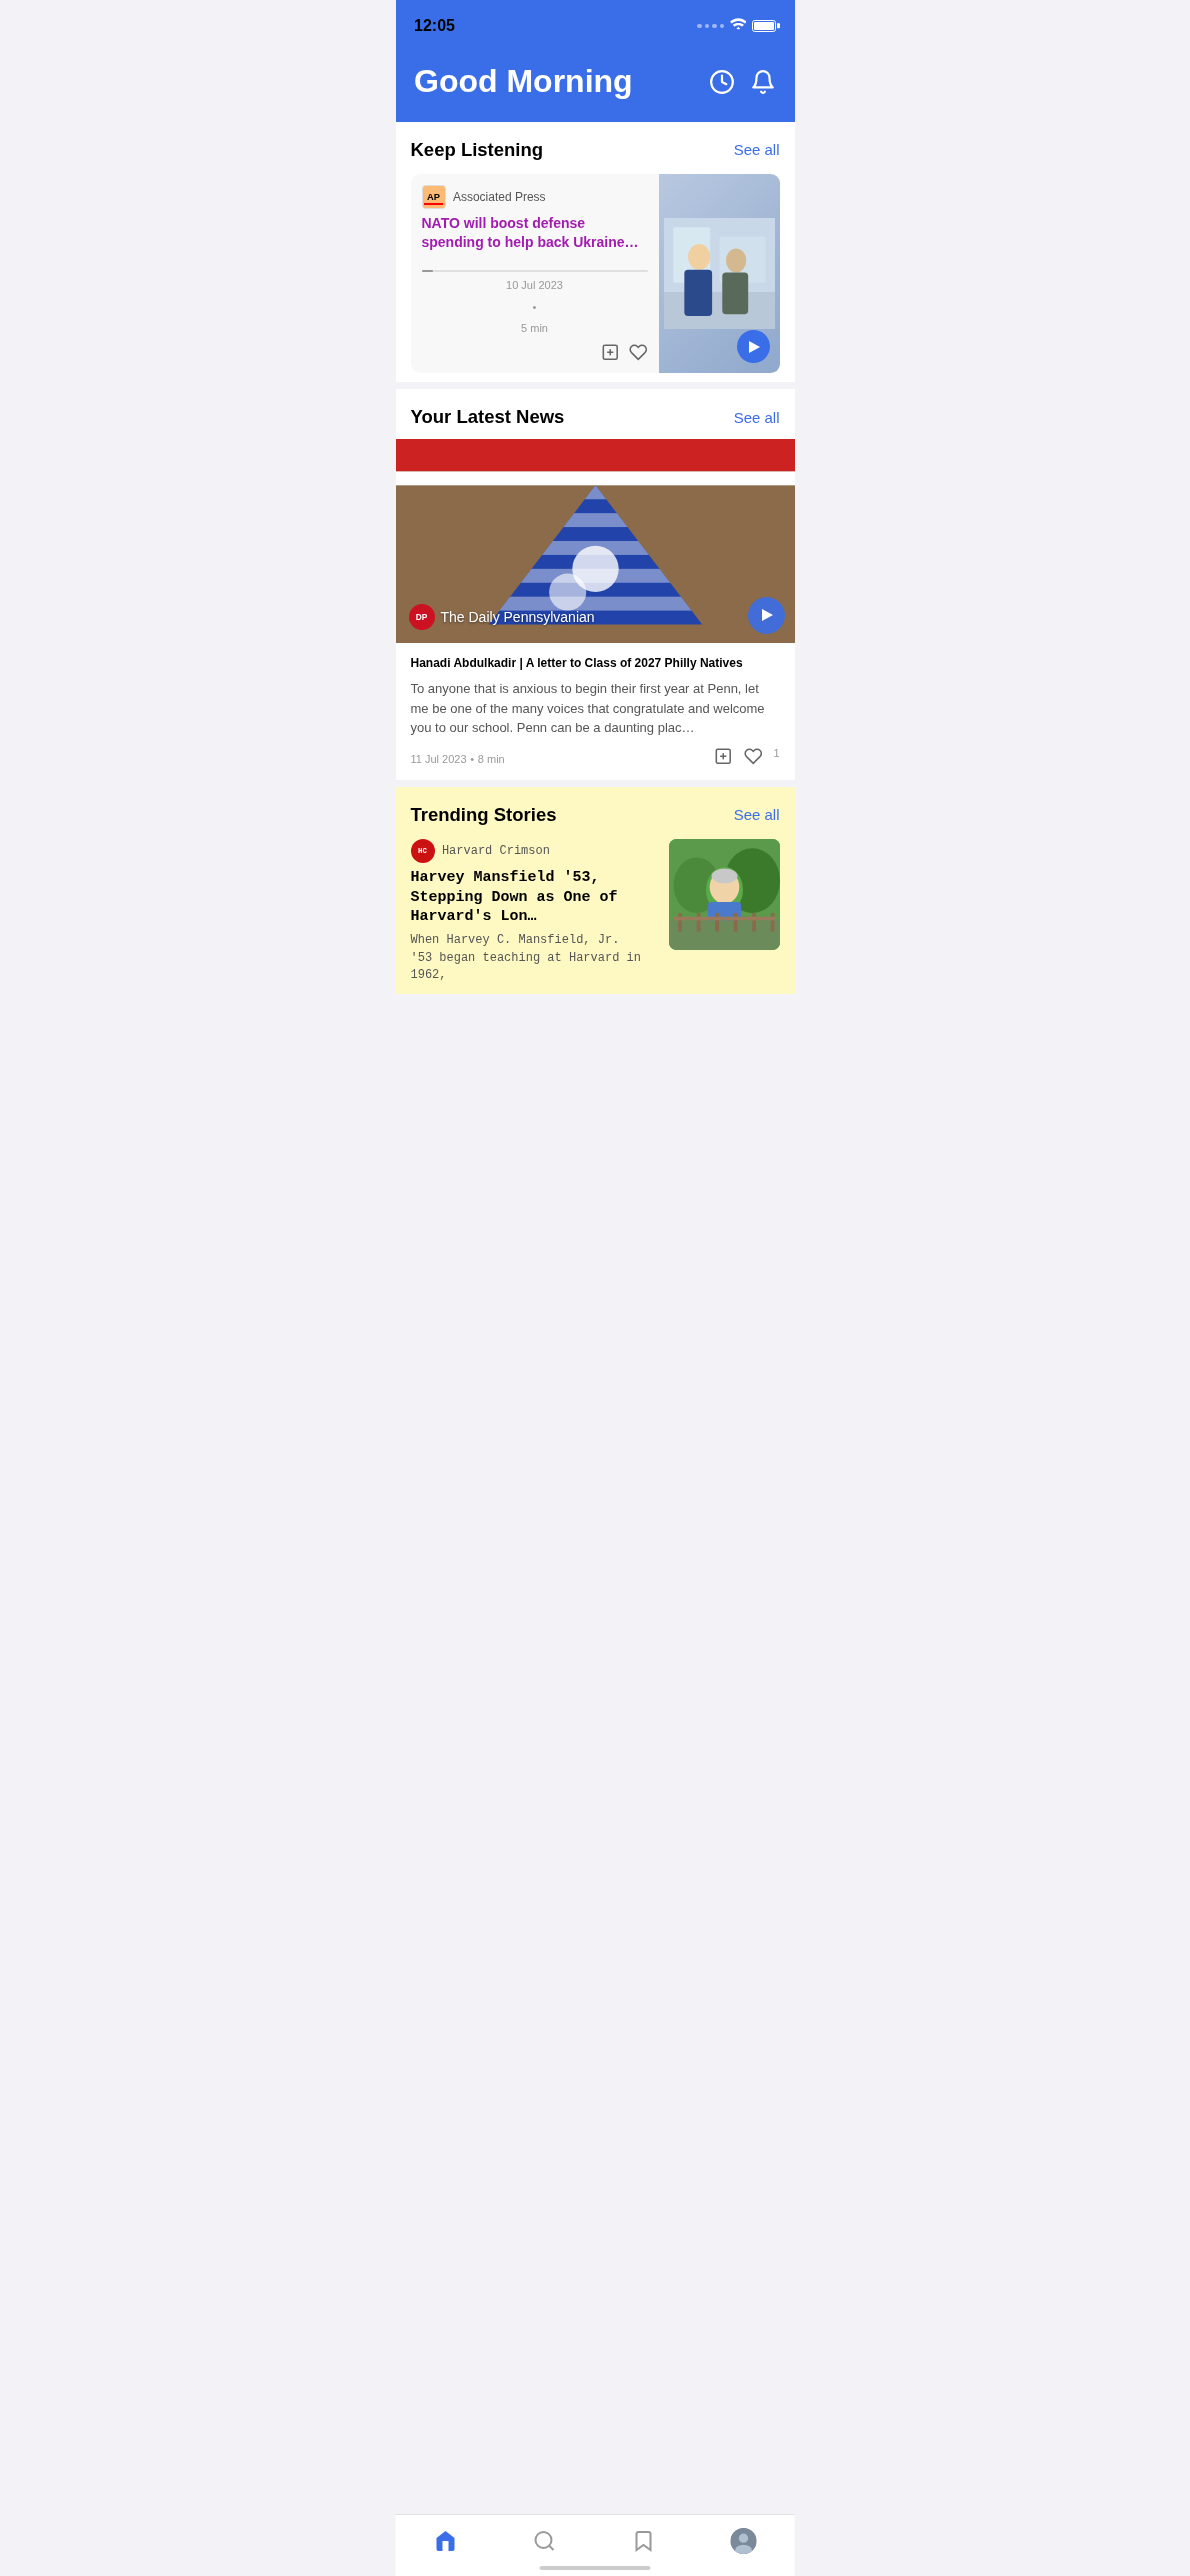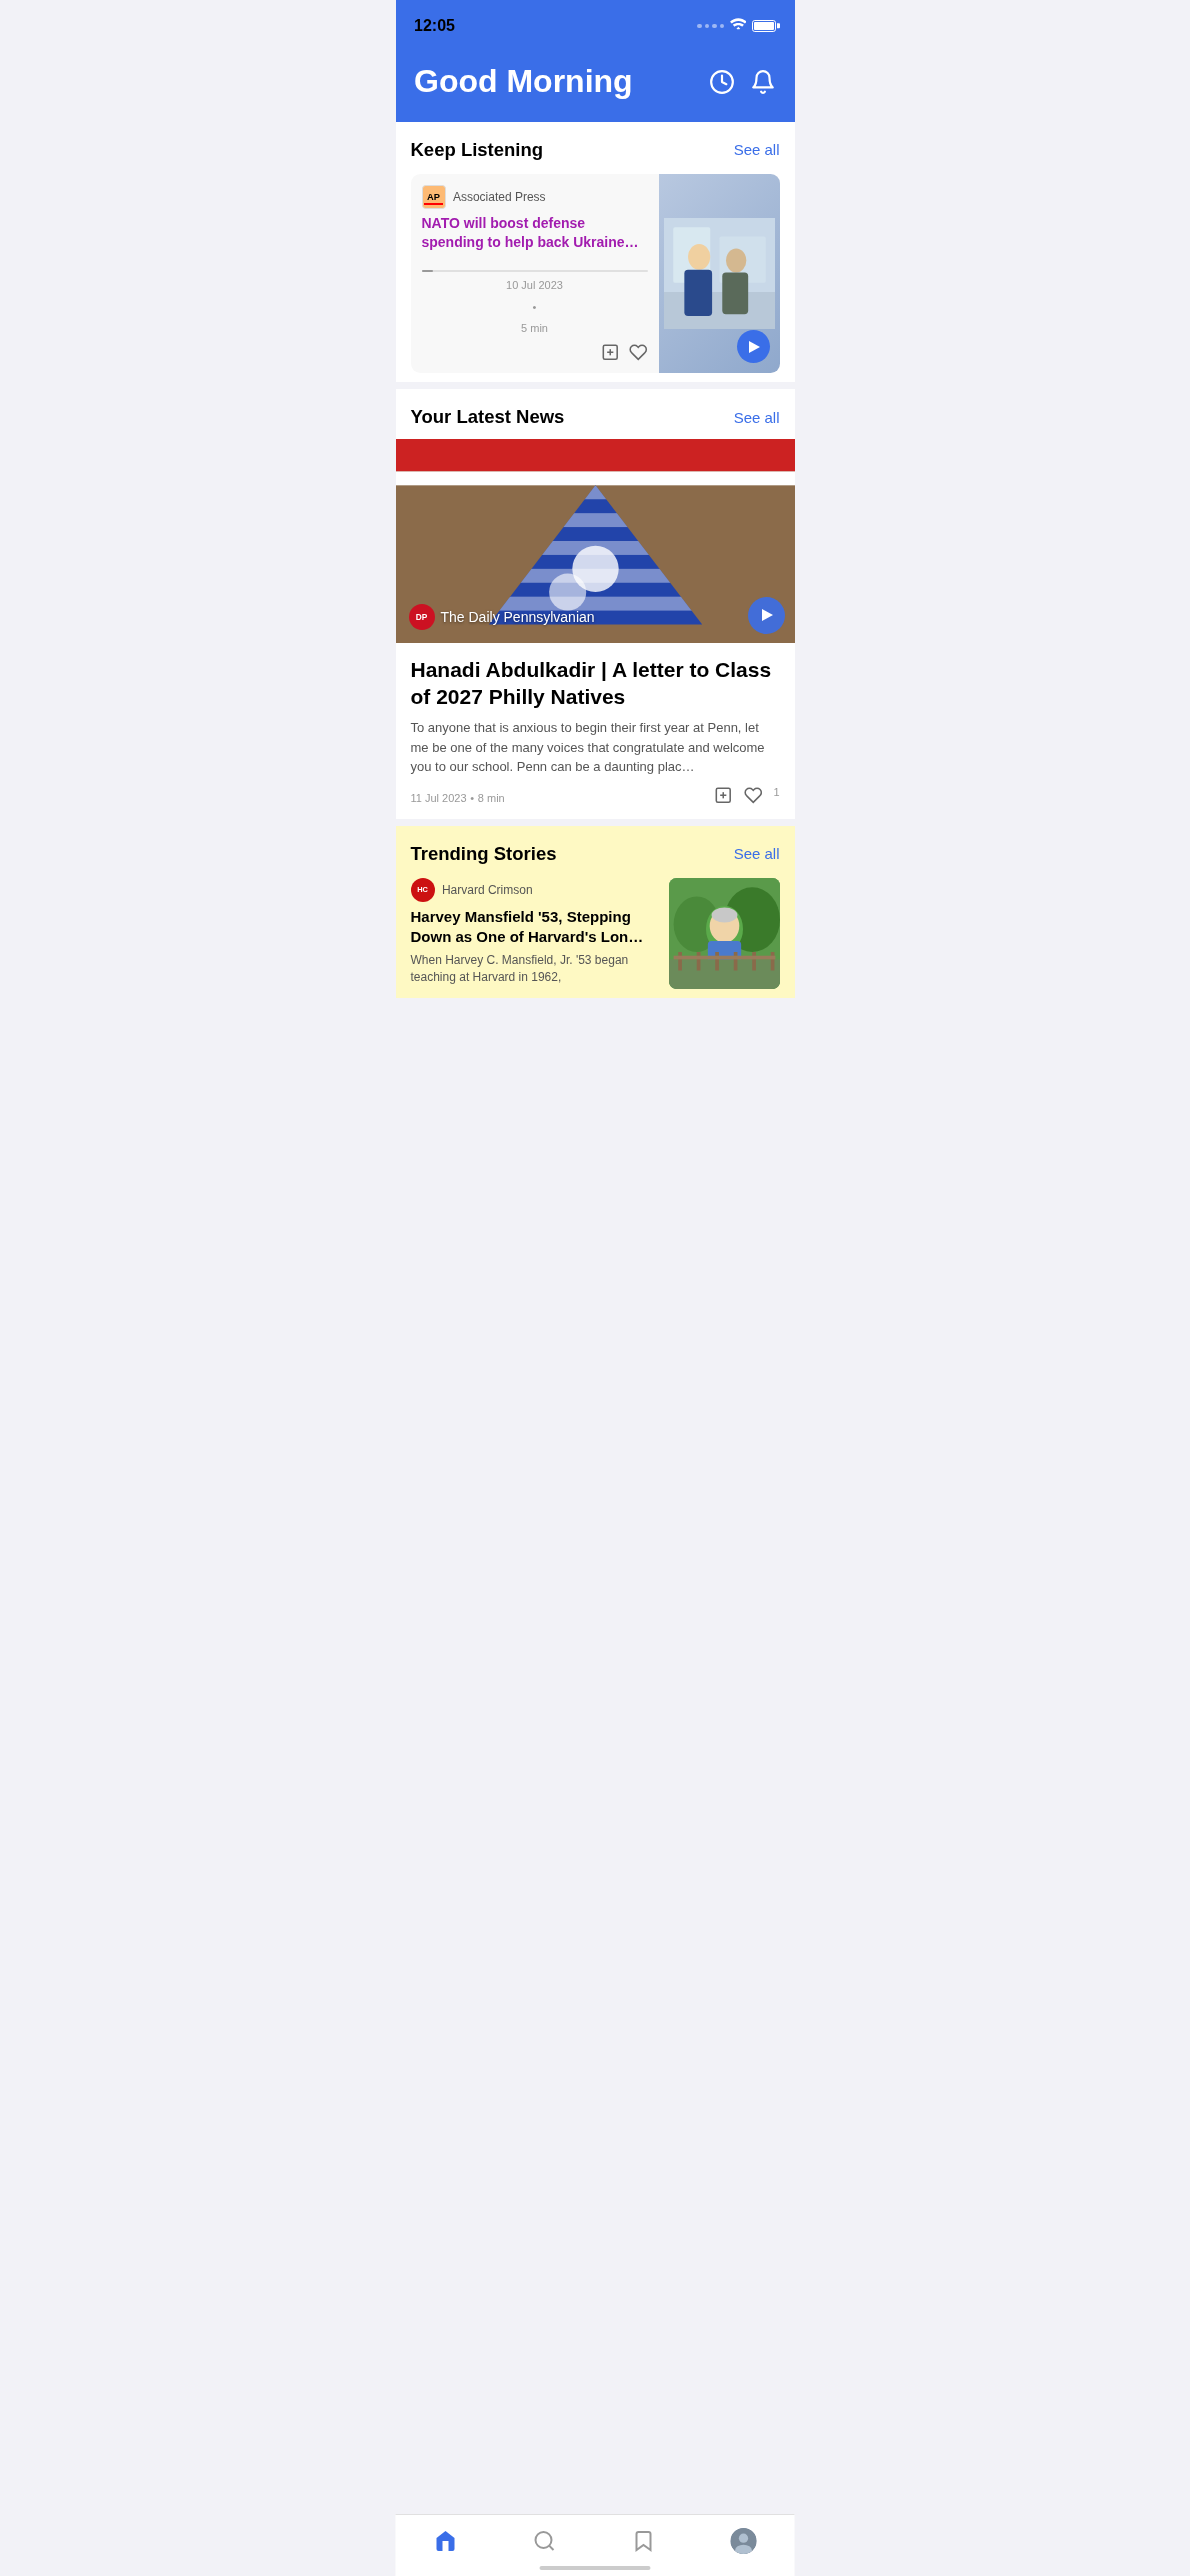--- a/index.html
+++ b/index.html
@@ -316,21 +316,21 @@
       display: flex;
       align-items: center;
       justify-content: center;
       cursor: pointer;
     }
 
     .news-card-body {
       padding: 13px 15px 9.3px;
     }
     .news-headline {
-      font-size: 21px;
+      font-size: 12px;
       font-weight: 700;
       color: #000;
       line-height: 1.3;
       margin-bottom: 7.4px;
     }
     .news-excerpt {
       font-size: 13px;
       color: #555;
       line-height: 1.5;
       margin-bottom: 9.3px;
@@ -364,20 +364,21 @@
     
     .trending-section {
       background: #fef9c3;
       margin-bottom: 7.4px;
       padding: 16.7px 15px 9.3px;
     }
     .trending-card {
       display: flex;
       gap: 21px;
       align-items: flex-start;
+      font-family: Liberation Mono, monospace;
     }
     .trending-card-content {
       flex: 1;
     }
     .trending-source {
       display: flex;
       align-items: center;
       gap: 7.4px;
       margin-bottom: 5.6px;
     }

